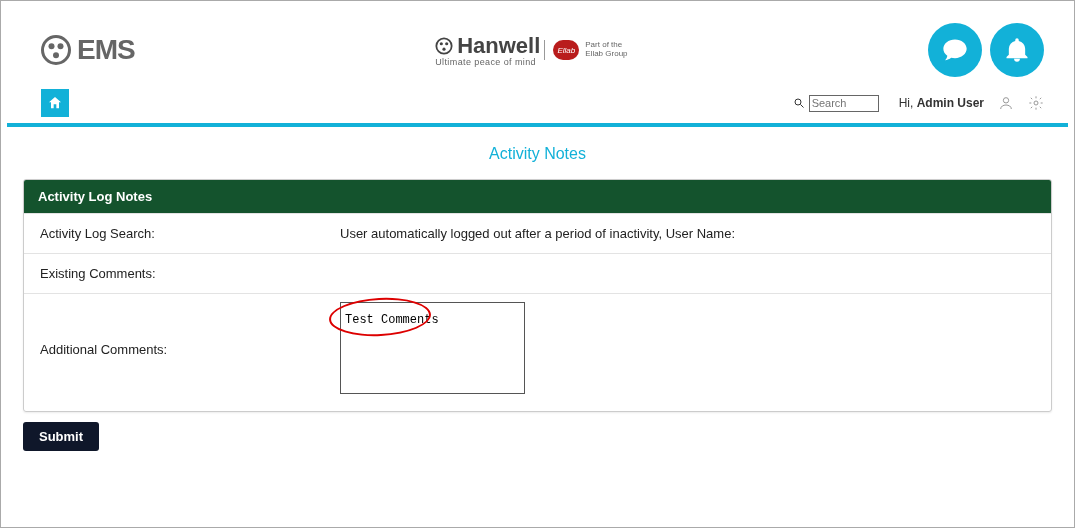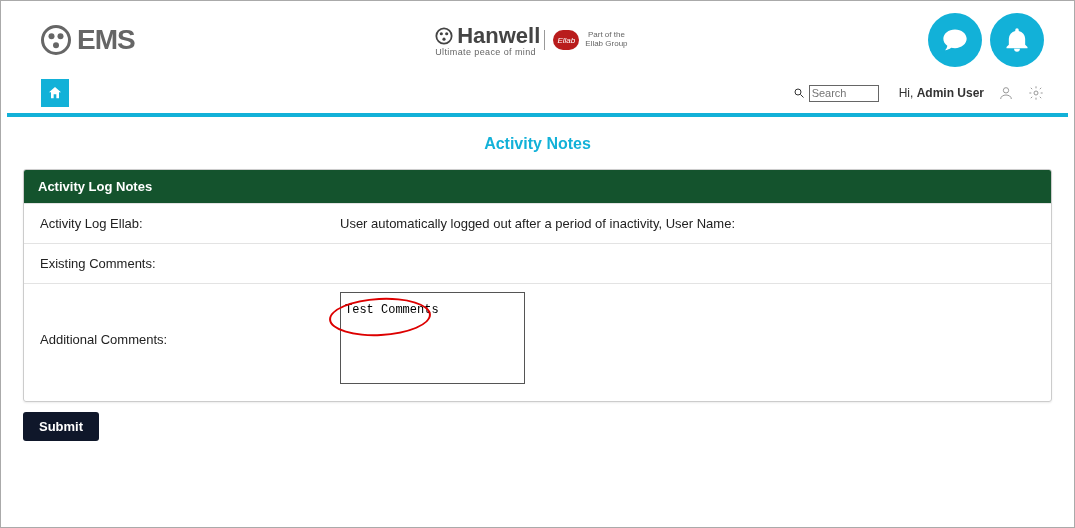--- a/index.html
+++ b/index.html
@@ -1,22 +1,22 @@
 <!DOCTYPE html>
 <html><head>
 <meta charset="utf-8">
 <style>
 * { box-sizing: border-box; margin: 0; padding: 0; }
 body { font-family: Arial, Helvetica, sans-serif; font-size: 13px; color: #333; background: #fff; }
 .app { width: 1075px; height: 528px; border: 1px solid #aaa; position: relative; overflow: hidden; }
-.topbar { display: flex; align-items: center; padding: 12px 30px 8px 40px; justify-content: space-between; }
+.topbar { display: flex; align-items: center; padding: 22px 30px 8px 40px; justify-content: space-between; }
 .logo-left { display: flex; align-items: center; gap: 6px; }
 .logo-glyph { width: 30px; height: 30px; }
 .logo-text { font-size: 28px; font-weight: bold; color: #666; letter-spacing: -1px; }
-.logo-center { display: flex; flex-direction: row; align-items: center; gap: 4px; text-align: center; }
+.logo-center { display: flex; flex-direction: row; align-items: center; gap: 4px; }
 .logo-center-main { display:flex; flex-direction:column; align-items:flex-start; }
 .hanwell { font-size: 22px; font-weight: 800; color: #444; display:flex; align-items:center; gap:4px;}
 .hanwell-sub { font-size: 9px; color: #666; margin-top:-2px; letter-spacing:0.4px;}
 .ellab-wrap { display:flex; align-items:center; gap:6px; border-left:1px solid #999; padding-left:8px;}
 .ellab-badge { width:26px; height:20px; background:#b91c1c; border-radius:10px; color:#fff; font-size:8px; font-style:italic; display:flex; align-items:center; justify-content:center;}
 .ellab-txt { font-size:8px; color:#666; line-height:1.1;}
 .top-right-icons { display:flex; gap:8px; }
 .circle-btn { width:54px; height:54px; border-radius:50%; background:#12b1d8; display:flex; align-items:center; justify-content:center; cursor:pointer; }
 .circle-btn svg { width:28px; height:28px; }
 
@@ -26,21 +26,21 @@
 .toolbar-spacer { flex:1; }
 .search-wrap { display:flex; align-items:center; gap:4px;}
 .search-wrap svg { width:12px; height:12px; }
 .search-input { width:70px; height:17px; font-size:11px; border:1px solid #666; padding:0 2px; color:#888;}
 .greet { font-size:12px; color:#333; margin-left:10px; }
 .greet b { font-weight:bold;text-align:center; }
 .user-ico, .gear-ico { width:16px; height:16px; color:#888; cursor:pointer; margin-left:4px; }
 
 .blue-line { height:4px; background:#12b1d8; margin: 0 6px; }
 
-.page-title { text-align:center; color:#12b1d8; font-size:16px; font-weight:bold; padding:18px 0 16px; }
+.page-title { text-align:center; color:#12b1d8; font-size:16px; font-weight:normal; padding:18px 0 16px; }
 
 .panel { margin: 0 22px; border:1px solid #ccc; border-radius:3px; overflow:hidden; box-shadow: 0 1px 2px rgba(0,0,0,.08); }
 .panel-header { background:#14532d; color:#fff; font-size:13px; font-weight:bold; padding:9px 14px; }
 .row { display:flex; border-top:1px solid #e3e3e3; padding:12px 16px; align-items:flex-start; }
 .row:first-of-type { border-top:none; }
 .row-label { width:300px; color:#222; font-size:13px; }
 .row-value { flex:1; color:#222; font-size:13px; }
 .comments-box { width:185px; height:92px; border:1px solid #555; padding:10px 4px; font-size:12px; font-family:Liberation Mono, monospace; resize:none; }
 .comments-row { padding:8px 16px 14px; align-items:center; }
 
@@ -132,21 +132,21 @@
   </div>
 
   <div class="blue-line"></div>
 
   <div class="page-title">Activity Notes</div>
 
   <div class="panel">
     <div class="panel-header">Activity Log Notes</div>
 
     <div class="row">
-      <div class="row-label">Activity Log Ellab:</div>
+      <div class="row-label">Activity Log Search:</div>
       <div class="row-value">User automatically logged out after a period of inactivity, User Name:</div>
     </div>
 
     <div class="row">
       <div class="row-label">Existing Comments:</div>
       <div class="row-value"></div>
     </div>
 
     <div class="row comments-row">
       <div class="row-label">Additional Comments:</div>

